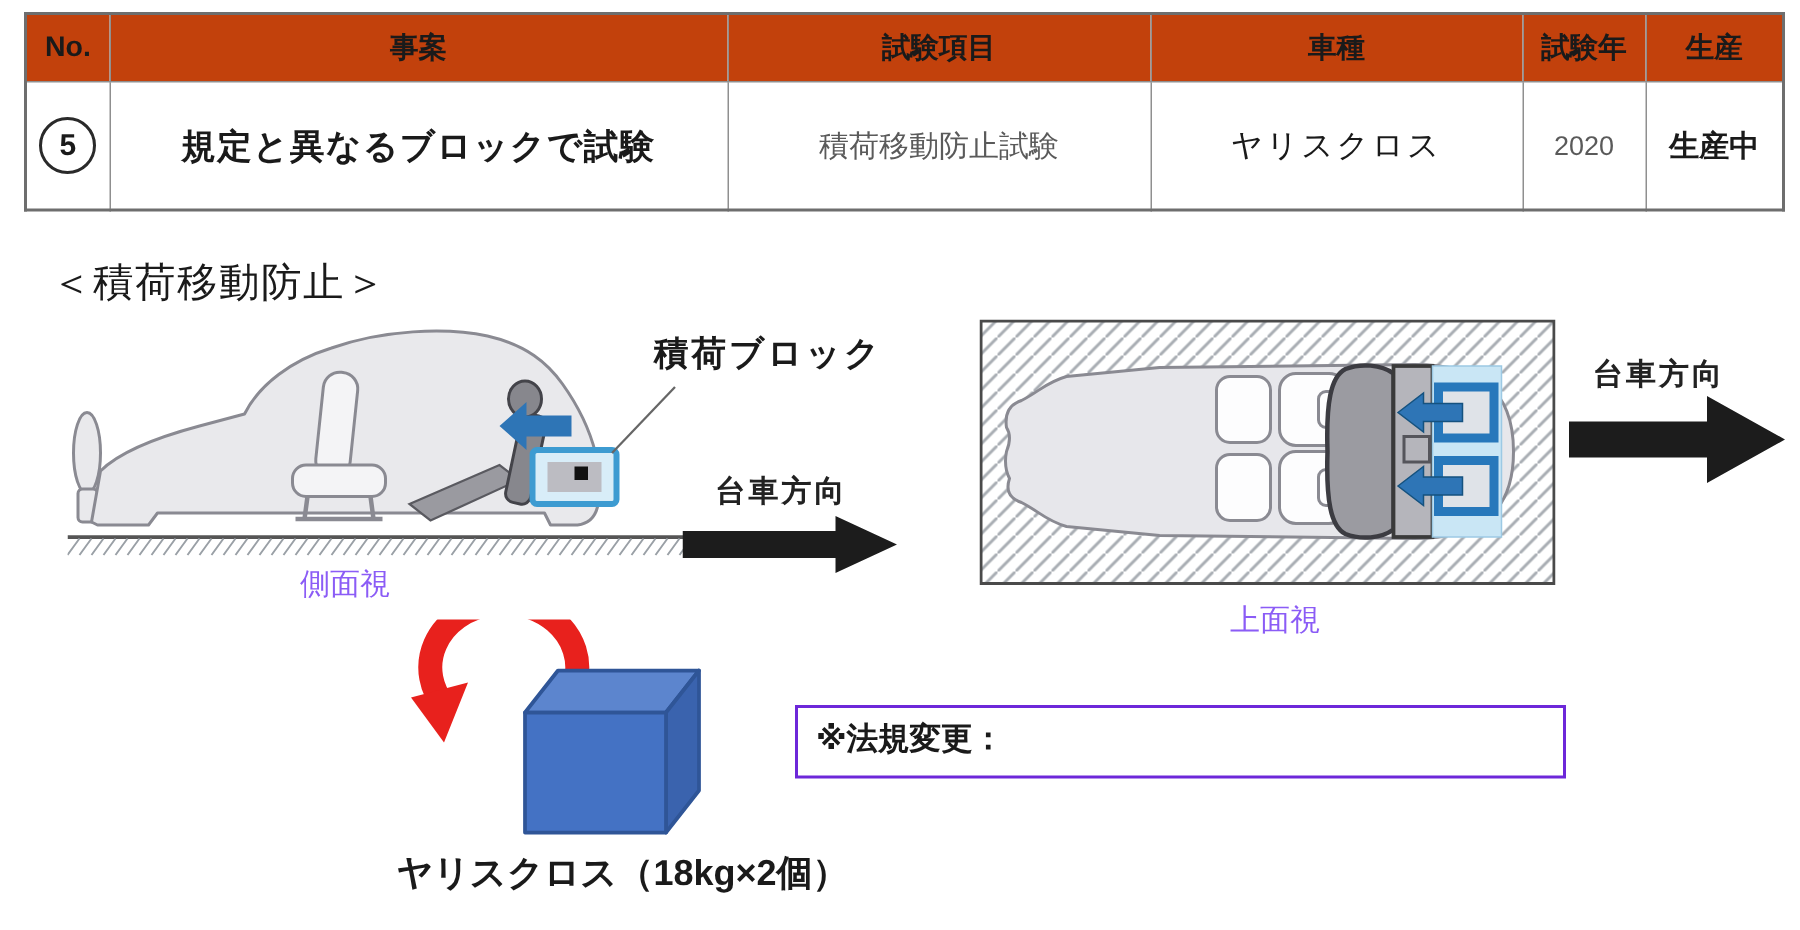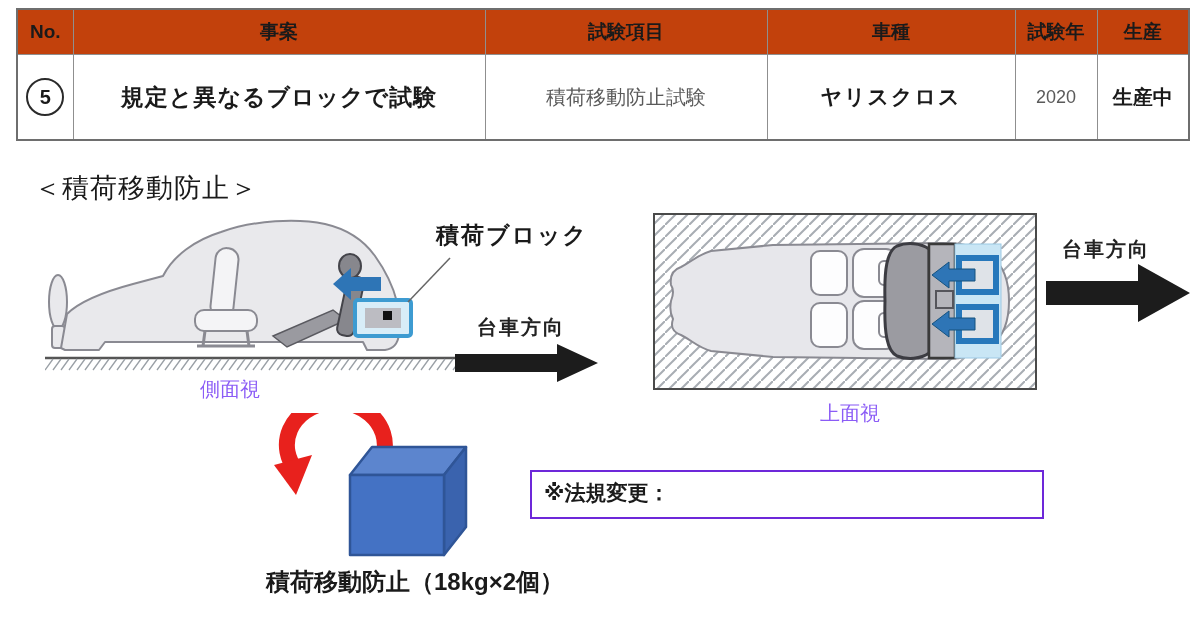--- a/index.html
+++ b/index.html
@@ -14,21 +14,21 @@
   }
   .spec-table th,.spec-table td{
     border:1px solid #8f8f8f;text-align:center;vertical-align:middle;
     overflow:hidden;white-space:nowrap;
   }
   .spec-table{border:2px solid #6e6e6e;}
   .spec-table th{background:#c2410c;height:42px;font-size:19px;font-weight:bold;}
   .spec-table td{height:82px;background:#ffffff;}
   .cell-case{font-size:23px;font-weight:bold;letter-spacing:1px;}
   .cell-testitem{font-size:20px;color:#5a5a5a;font-weight:normal;}
-  .cell-model{font-size:21px;font-weight:bold;letter-spacing:2px;}
+  .cell-model{font-size:21px;font-weight:normal;letter-spacing:2px;}
   .cell-year{font-size:18px;color:#5a5a5a;}
   .cell-prod{font-size:20px;font-weight:bold;}
   .circle-num{
     display:inline-flex;align-items:center;justify-content:center;
     width:34px;height:34px;border:2px solid #2a2a2a;border-radius:50%;
     font-size:20px;font-weight:bold;line-height:1;
   }
   
   .section-title{position:absolute;left:34px;top:170px;font-size:27px;font-weight:normal;letter-spacing:1px;}
   .lbl{position:absolute;font-size:20px;color:#8b5cf6;text-align:center;}
@@ -200,19 +200,19 @@
       <path d="M118,40 A49,43 0 1 0 30,57" fill="none" stroke="#e8211d" stroke-width="16"></path>
       <polygon points="8,52 46,42 30,82" fill="#e8211d"></polygon>
     </g>
     <g stroke="#2f5597" stroke-width="2.5" stroke-linejoin="round">
       <polygon points="84,62 106,34 200,34 178,62" fill="#5c85ce"></polygon>
       <polygon points="178,62 200,34 200,114 178,142" fill="#3a63ae"></polygon>
       <polygon points="84,62 178,62 178,142 84,142" fill="#4472c4"></polygon>
     </g>
   </svg>
 
-  <div class="cube-caption">積荷移動防止（18kg×2個）</div>
+  <div class="cube-caption">ヤリスクロス（18kg×2個）</div>
 
   <div class="note-box">
     <div>※法規変更：</div>
   </div>
 
 </div>
 
 </body></html>

